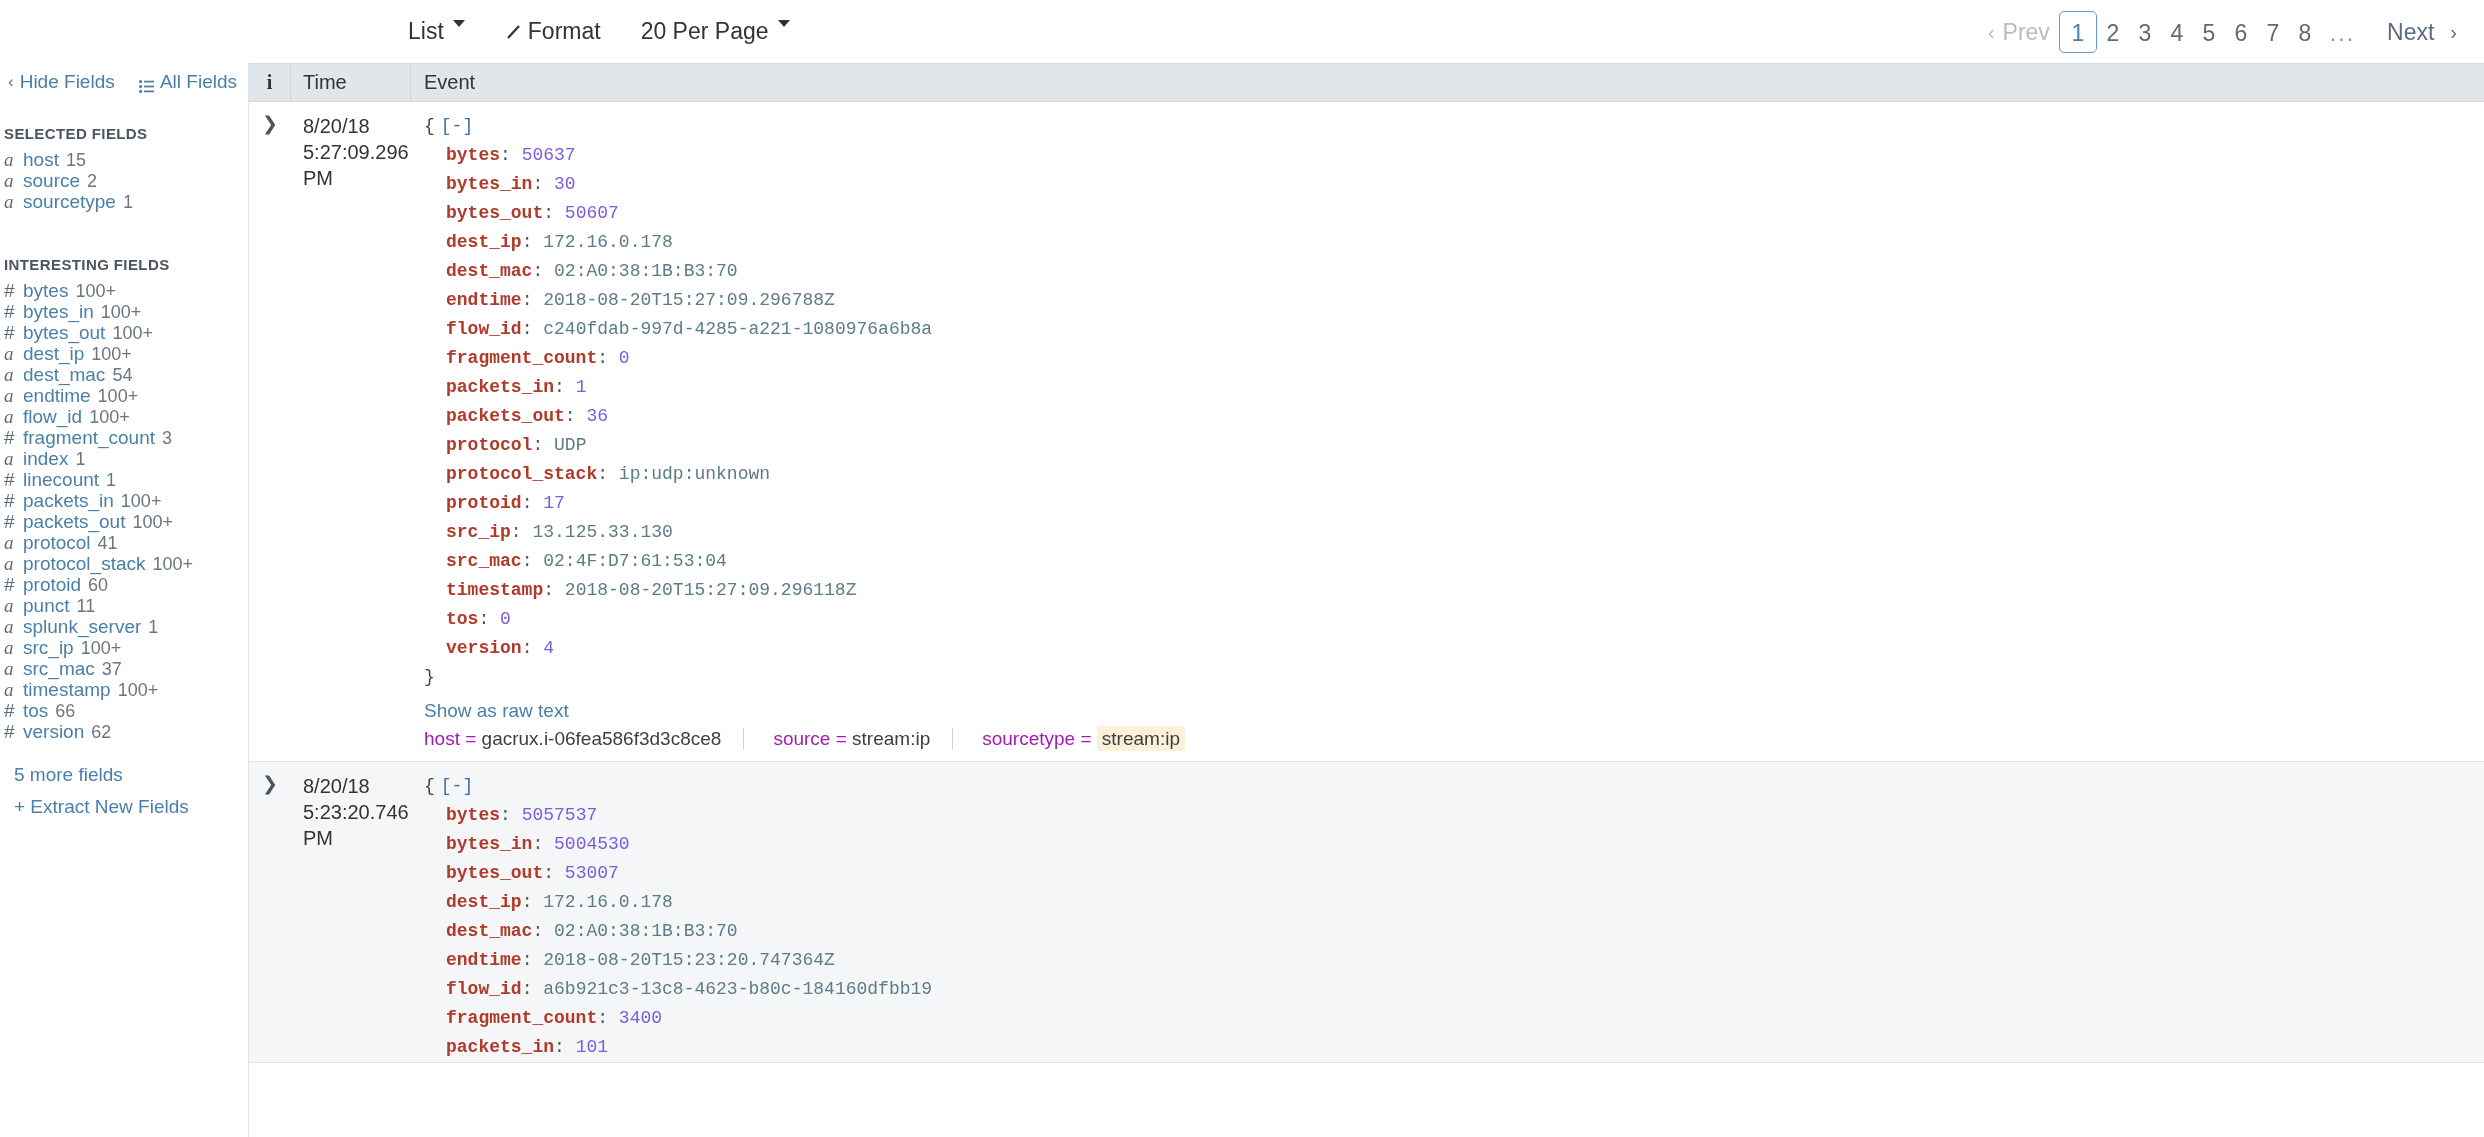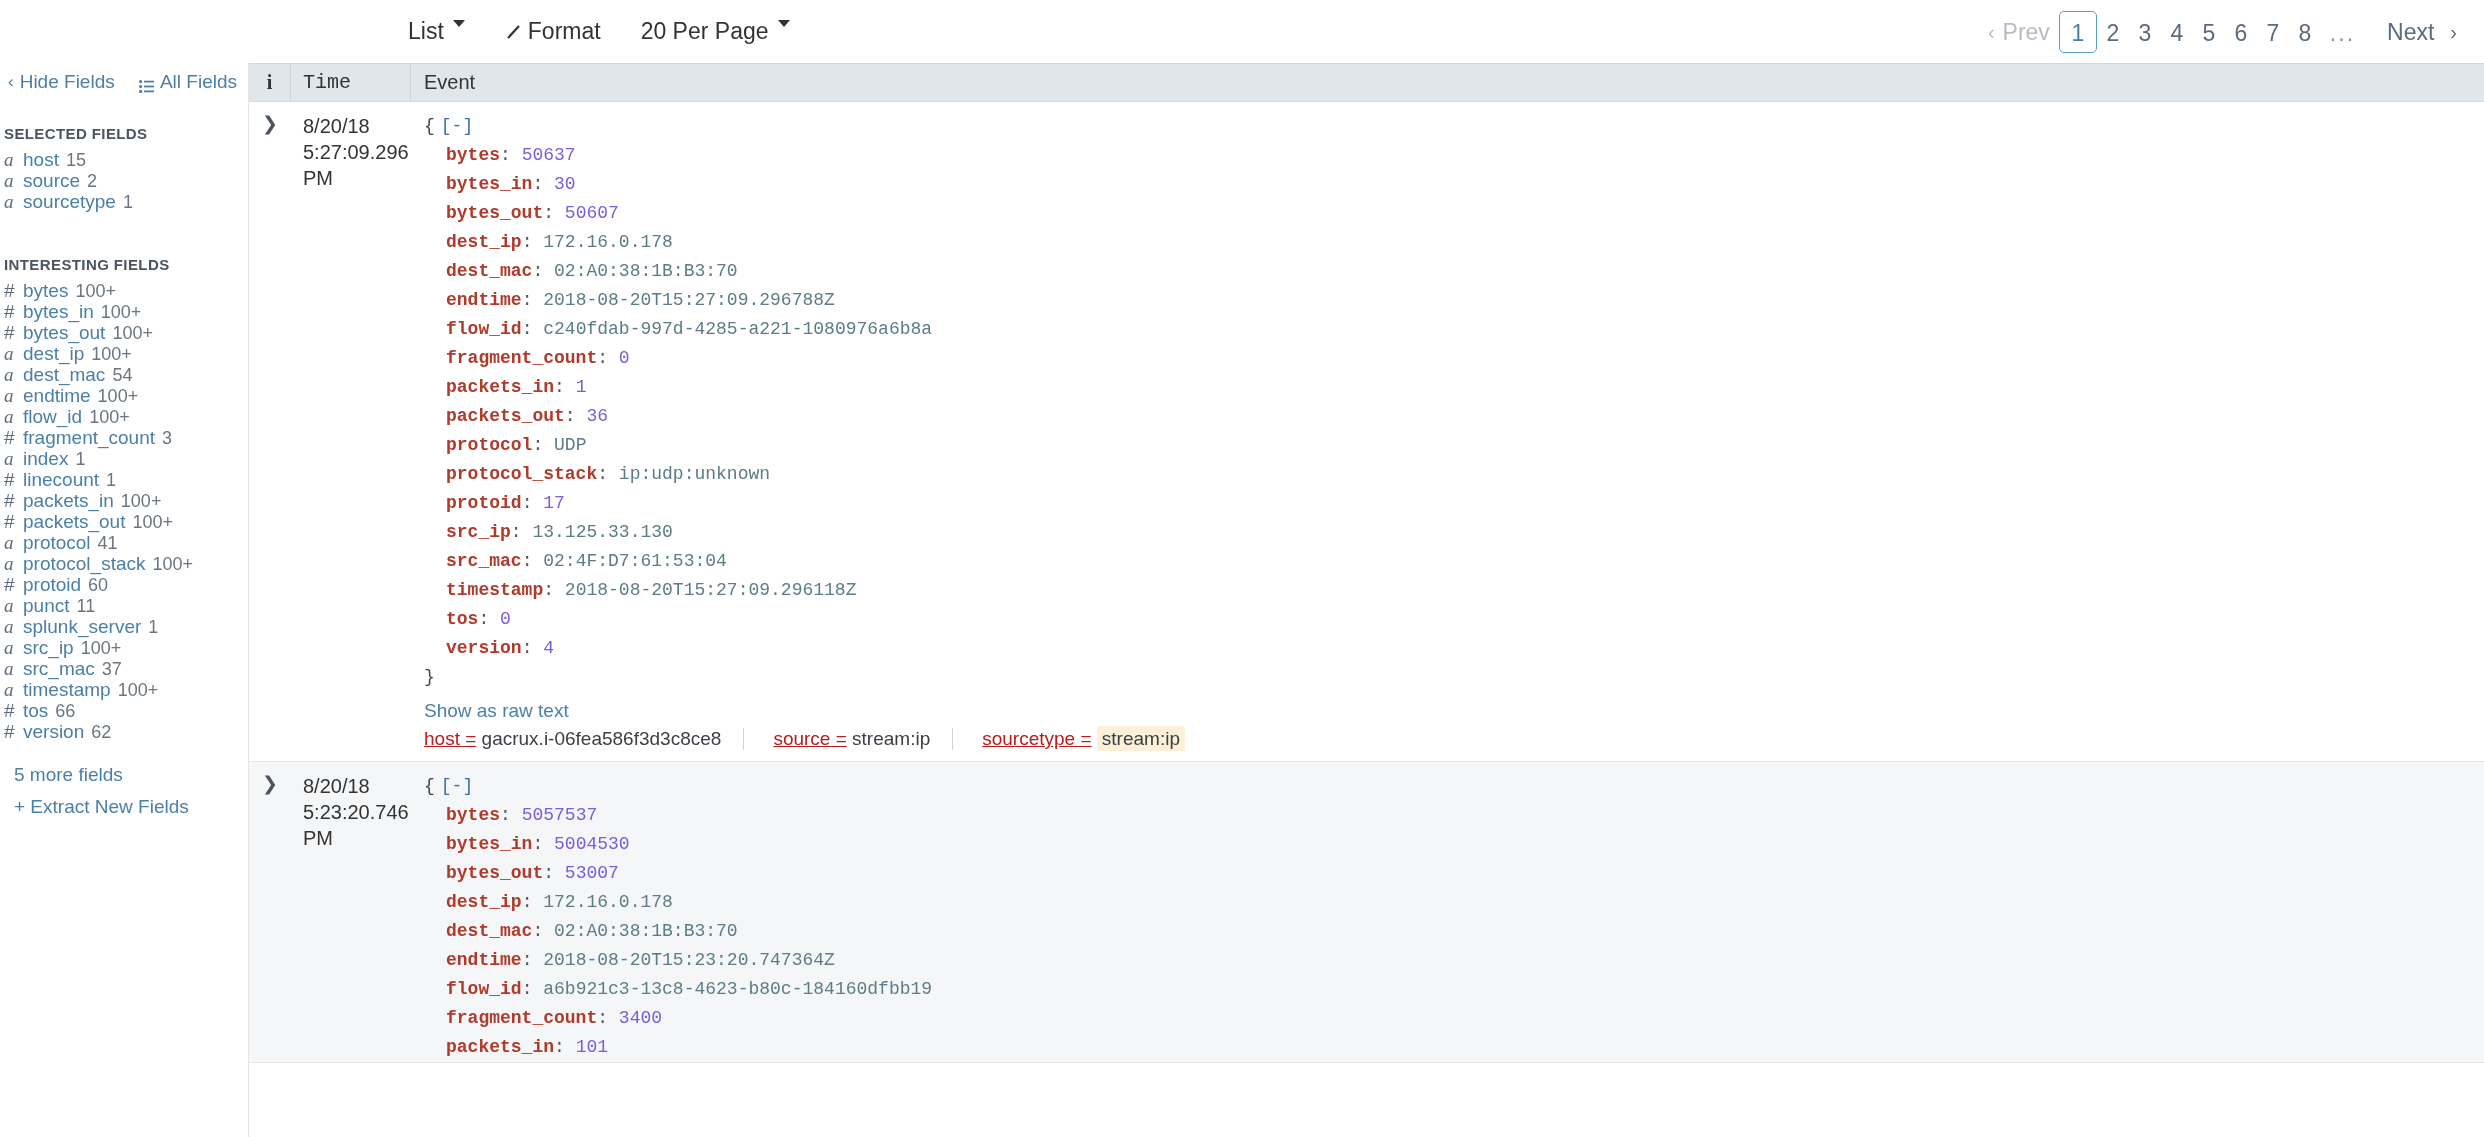--- a/index.html
+++ b/index.html
@@ -201,21 +201,20 @@
     box-sizing: border-box;
   }
   .col-time {
     width: 120px;
     flex: 0 0 120px;
     padding-left: 12px;
     border-right: 1px solid #cdd4d9;
     line-height: 37px;
     height: 37px;
     box-sizing: border-box;
-    font-family: Liberation Mono, monospace;
   }
   .col-event {
     flex: 1 1 auto;
     padding-left: 13px;
     line-height: 37px;
     height: 37px;
     box-sizing: border-box;
   }
 
   .event-row {
@@ -290,21 +289,21 @@
   }
   .meta-item {
     padding-right: 22px;
     white-space: nowrap;
   }
   .meta-item + .meta-item {
     border-left: 1px solid #cdd4d9;
     padding-left: 29px;
     text-align: center;
   }
-  .meta-k { color: #b91c1c; text-decoration: underline; }
+  .meta-k { color: #a21caf; }
   .meta-v { color: #3a3f44; }
   .meta-v.hl {
     background: #fcf0d8;
     padding: 2px 5px;
     border-radius: 2px;
   }
 </style>
 </head>
 <body>
 

